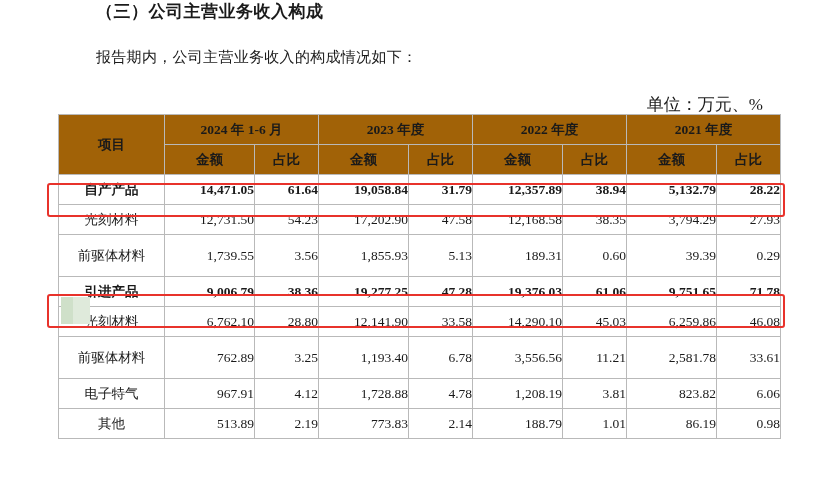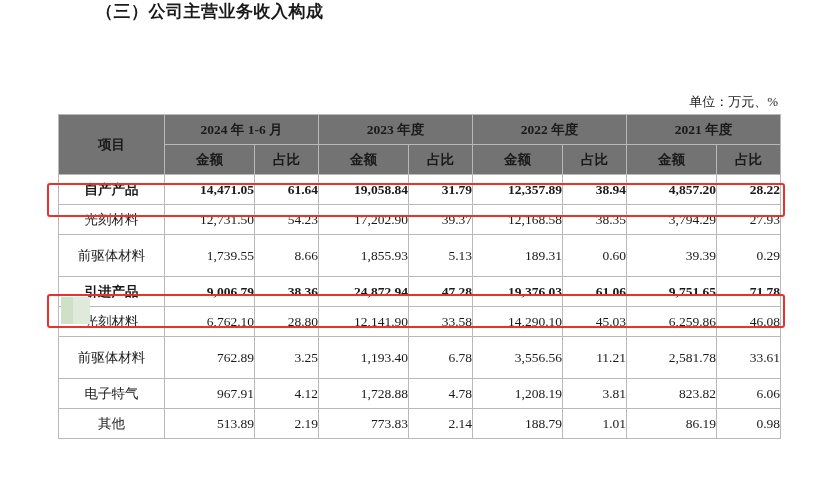--- a/index.html
+++ b/index.html
@@ -31,23 +31,23 @@
   }
   .intro {
     position: absolute;
     left: 96px;
     top: 48px;
     font-size: 15px;
     letter-spacing: 0.3px;
   }
   .unit {
     position: absolute;
-    right: 52px;
+    right: 67px;
     top: 93px;
-    font-size: 13px;
+    font-size: 17px;
   }
   .table-wrap {
     position: absolute;
     left: 58px;
     top: 114px;
     width: 722px;
   }
   table.main {
     border-collapse: collapse;
     width: 722px;
@@ -57,21 +57,21 @@
     border: 1px solid #b9b9b9;
     font-size: 13.5px;
     padding: 0;
     height: 30px;
     box-sizing: border-box;
   }
   .top-border-row td {
     border-top: 2px solid #000000;
   }
   .hdr-cell {
-    background: #737373;
+    background: #a16207;
     text-align: center;
     font-weight: bold;
     font-size: 14px;
   }
   .item-col {
     width: 106px;
   }
   .amt-col {
     width: 90px;
   }
@@ -139,20 +139,21 @@
     pointer-events: none;
   }
 </style>
 </head>
 <body>
 
 <div class="page">
 
   <div class="heading">（三）公司主营业务收入构成</div>
 
+  <div class="intro">报告期内，公司主营业务收入的构成情况如下：</div>
 
   <div class="unit">单位：万元、%</div>
 
   <div class="table-wrap">
     <table class="main">
       <colgroup>
         <col class="item-col">
         <col class="amt-col">
           <col class="pct-col">
         <col class="amt-col">
@@ -182,53 +183,53 @@
         </tr>
 
         <tr class="bold">
           <td class="label">自产产品</td>
           <td class="num">14,471.05</td>
           <td class="num">61.64</td>
           <td class="num">19,058.84</td>
           <td class="num">31.79</td>
           <td class="num">12,357.89</td>
           <td class="num">38.94</td>
-          <td class="num">4,857.20</td>
+          <td class="num">5,132.79</td>
           <td class="num">28.22</td>
         </tr>
 
         <tr>
           <td class="label">光刻材料</td>
           <td class="num">12,731.50</td>
           <td class="num">54.23</td>
           <td class="num">17,202.90</td>
-          <td class="num">39.37</td>
+          <td class="num">47.58</td>
           <td class="num">12,168.58</td>
           <td class="num">38.35</td>
           <td class="num">3,794.29</td>
           <td class="num">27.93</td>
         </tr>
 
         <tr class="tall">
           <td class="label two-line">前驱体材料</td>
           <td class="num">1,739.55</td>
-          <td class="num">8.66</td>
+          <td class="num">3.56</td>
           <td class="num">1,855.93</td>
           <td class="num">5.13</td>
           <td class="num">189.31</td>
           <td class="num">0.60</td>
           <td class="num">39.39</td>
           <td class="num">0.29</td>
         </tr>
 
         <tr class="bold">
           <td class="label">引进产品</td>
           <td class="num">9,006.79</td>
           <td class="num">38.36</td>
-          <td class="num">24,872.94</td>
+          <td class="num">19,277.25</td>
           <td class="num">47.28</td>
           <td class="num">19,376.03</td>
           <td class="num">61.06</td>
           <td class="num">9,751.65</td>
           <td class="num">71.78</td>
         </tr>
 
         <tr>
           <td class="label">光刻材料</td>
           <td class="num">6,762.10</td>

